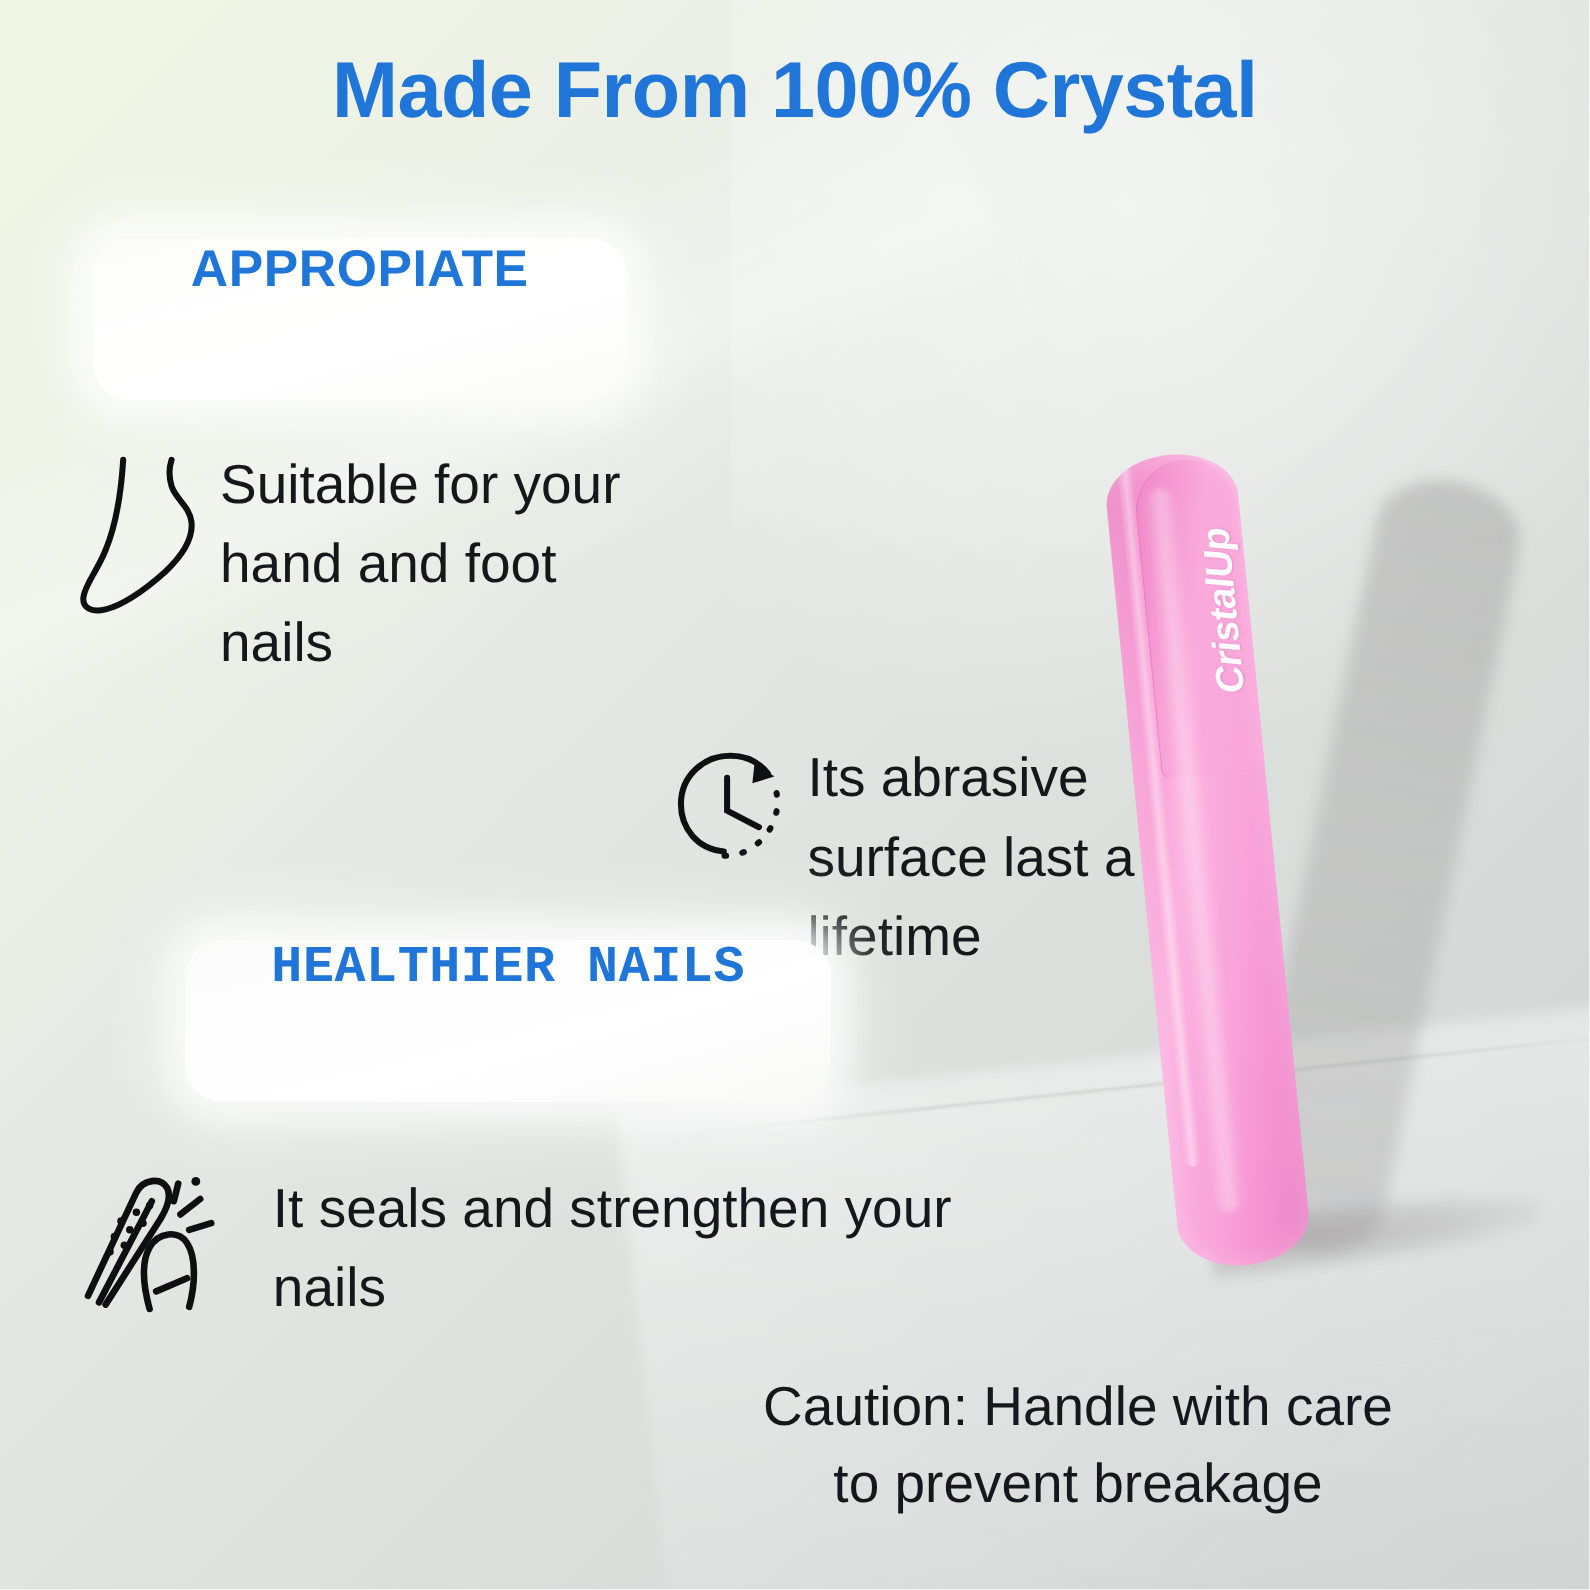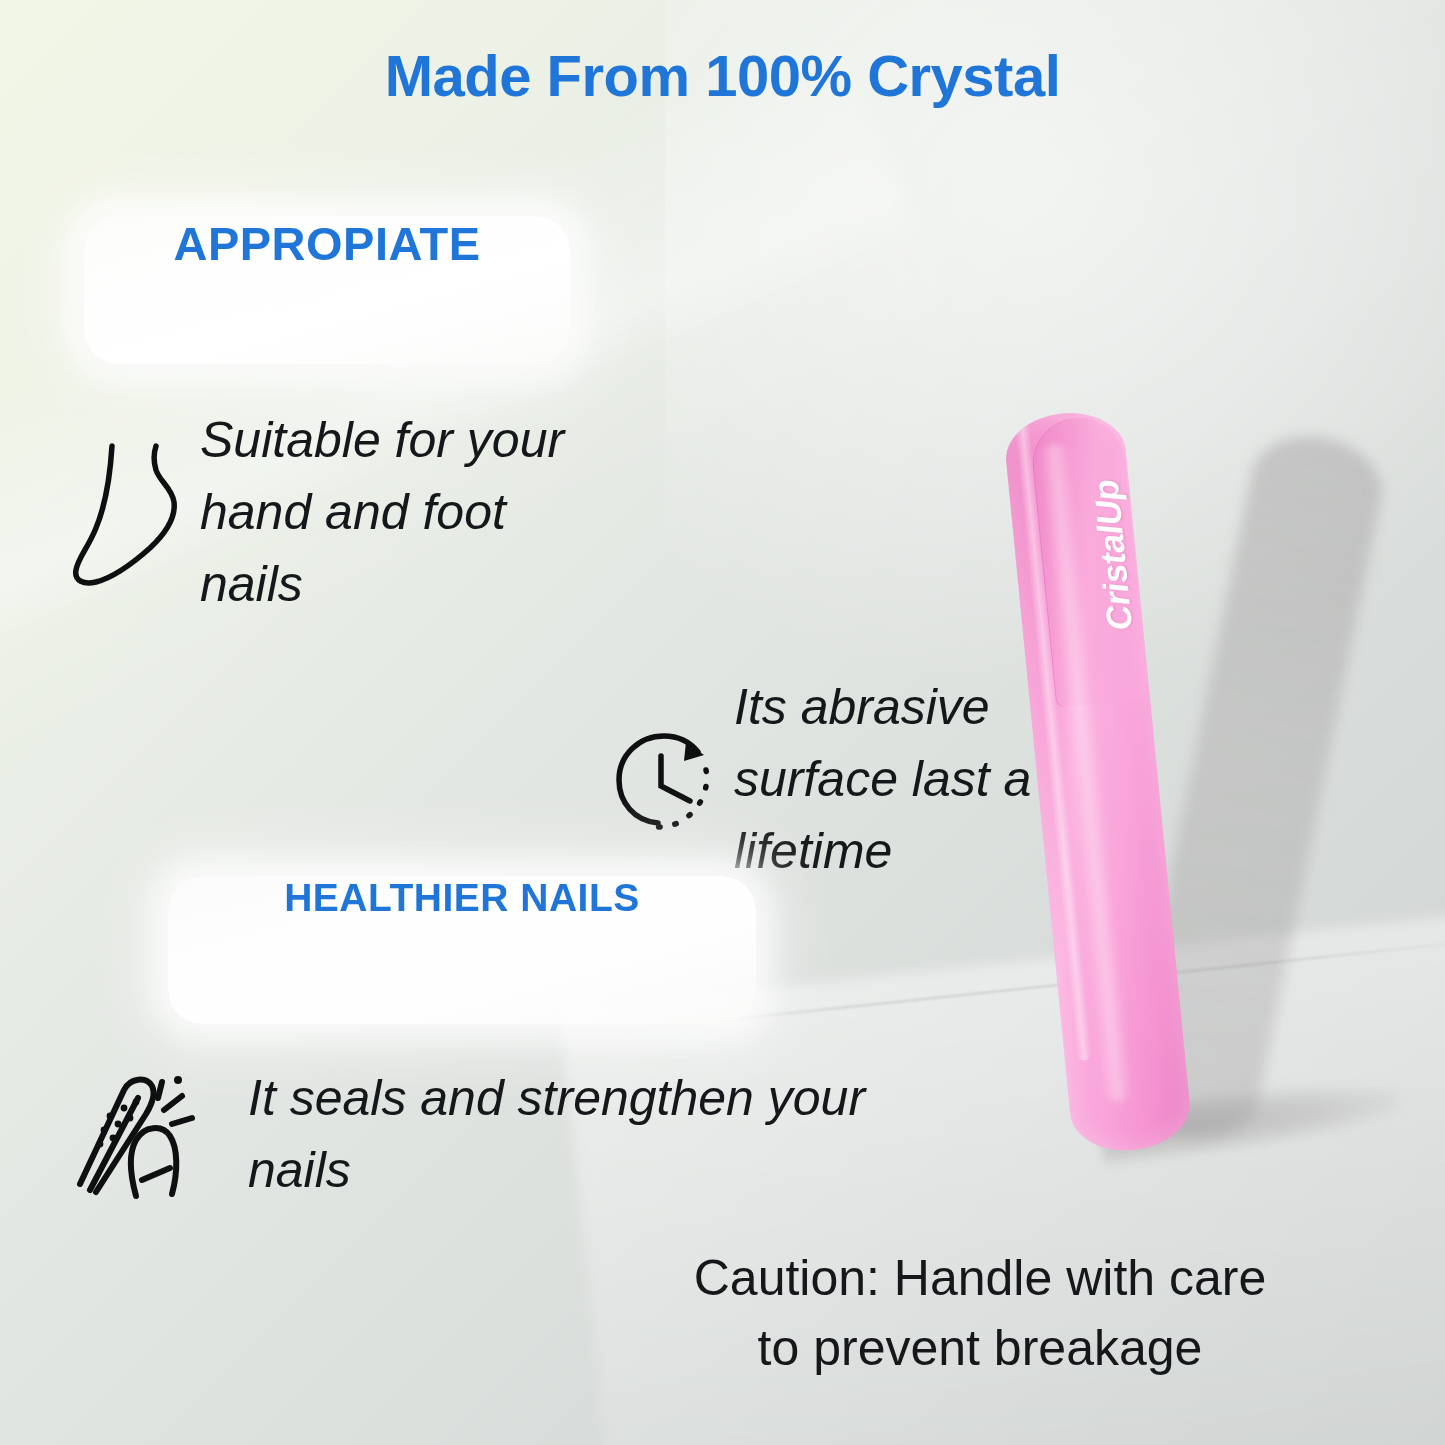--- a/index.html
+++ b/index.html
@@ -95,21 +95,21 @@
   }
 
   
   .headline {
     position: absolute;
     left: 0;
     top: 46px;
     width: 1445px;
     text-align: center;
     color: #1f76d8;
-    font-size: 58px;
+    font-size: 72px;
     line-height: 1.02;
     letter-spacing: -0.5px;
     white-space: nowrap;
   }
   .headline .light { font-weight: 600; }
   .headline .heavy { font-weight: 800; }
 
   
   .badge {
     position: absolute;
@@ -134,31 +134,31 @@
     left: 84px;  top: 216px;
     width: 486px; height: 148px;
     font-size: 47px;
   }
   #badge-durable {
     left: 645px; top: 458px;
     width: 405px; height: 148px;
     font-size: 47px;
   }
   #badge-healthier {
-    left: 168px; top: 876px;
+    left: 168px; top: 854px;
     width: 588px; height: 148px;
-    font-size: 39px;
+    font-size: 47px;
+    font-family: Liberation Mono, monospace;
   }
 
   
   .feature {
     position: absolute;
     display: flex;
-    align-items: center;
-    font-style: italic;
+    align-items: flex-start;
   }
   .feature .icon-wrap {
     flex: none;
     display: block;
   }
   .feature .feature-text {
     color: #15181a;
     font-size: 50px;
     line-height: 1.44;
     font-weight: 400;

